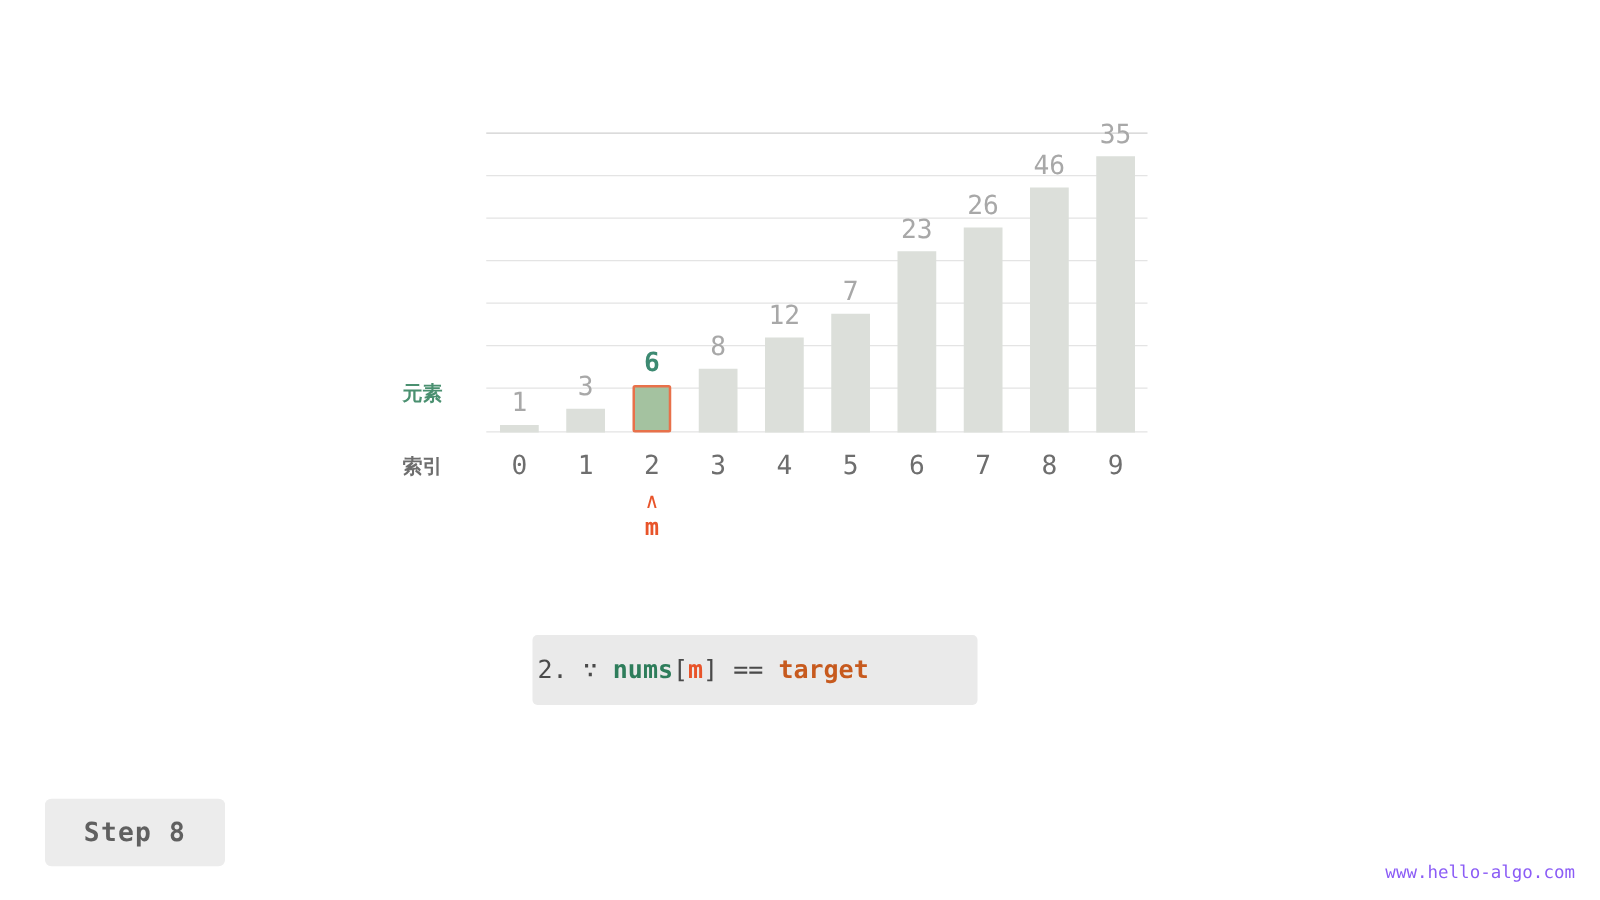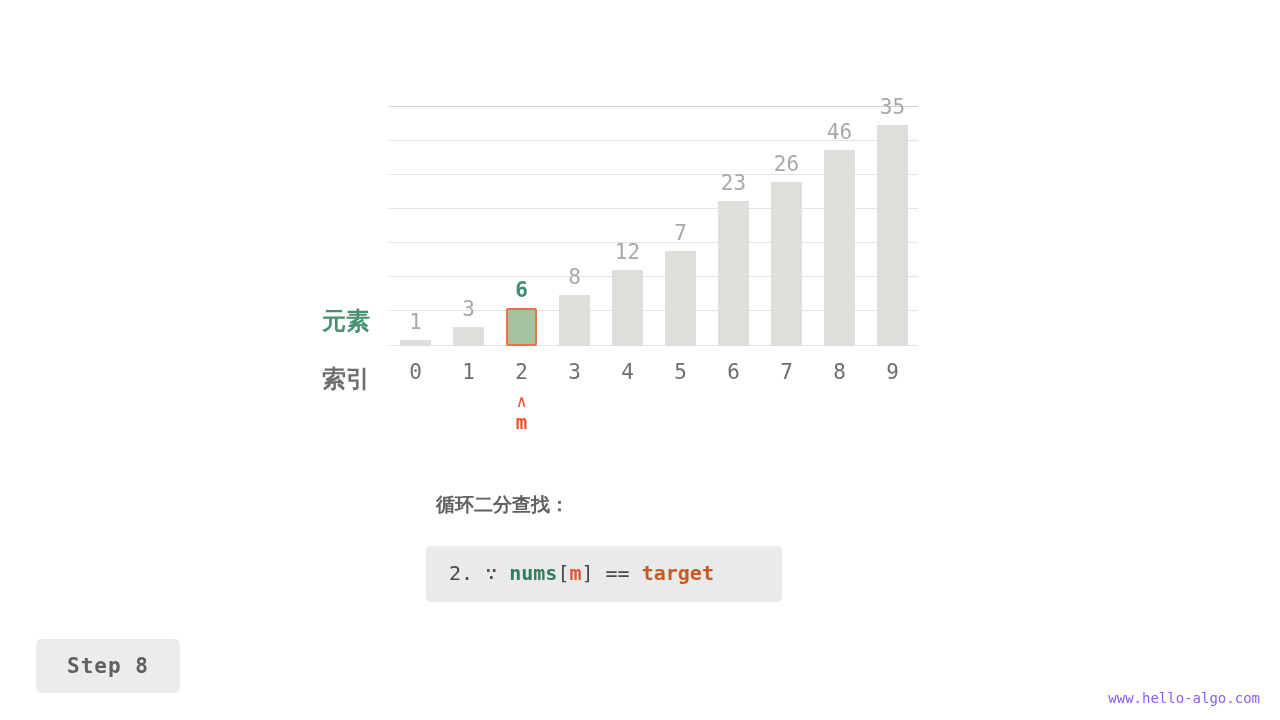--- a/index.html
+++ b/index.html
@@ -85,21 +85,21 @@
     position: absolute;
     width: 53px;
     text-align: center;
     font-size: 21px;
     color: #6e6e6e;
     font-family: "DejaVu Sans Mono", "Liberation Mono", monospace;
   }
 
   .axis-name {
     position: absolute;
-    font-size: 24px;
+    font-size: 16px;
     font-weight: bold;
     font-family: "DejaVu Sans", "Liberation Sans", sans-serif;
   }
   #label-element {
     left: 322px;
     top: 305px;
     color: #4a9070;
   }
   #label-index {
     left: 322px;
@@ -143,24 +143,24 @@
   }
   .code-line {
     font-size: 20px;
     font-family: "DejaVu Sans Mono", "Liberation Mono", monospace;
     color: #4a4a4a;
     white-space: pre;
     line-height: 38px;
     padding-left: 10px;
   }
   .step-box {
-    margin-top: 28px;
+    margin-top: 16px;
     background: #eaeaea;
     border-radius: 4px;
-    padding: 10px 12px 12px 19px;
+    padding: 10px 12px 12px 0;
     width: 356px;
     box-sizing: border-box;
   }
   .step-box .code-line {
     line-height: 34px;
     padding-left: 4px;
   }
   .tok-m { color: #e8542a; font-weight: bold; }
   .tok-i { color: #2b4fc4; font-weight: bold; }
   .tok-j { color: #4a3fc4; font-weight: bold; }
@@ -274,21 +274,20 @@
   </div>
 
 <div id="pointers">
     <div class="pointer" style="left: 495px; top: 394px; color: rgb(232, 84, 42);">
       <span class="caret">∧</span>
       <span class="name">m</span>
     </div>
   </div>
 
 <div id="text-block">
-  <div id="caption">循环二分查找：</div>
 
 
   <div class="step-box">
     <div class="code-line"><span class="tok-plain">2.</span><span class="tok-plain"> ∵ </span><span class="tok-fn">nums</span><span class="tok-plain">[</span><span class="tok-m">m</span><span class="tok-plain">]</span><span class="tok-plain"> == </span><span class="tok-target">target</span></div>
   </div>
 </div>
 
 <div id="step-badge">Step 8</div>
 
 <div id="watermark">www.hello-algo.com</div>

